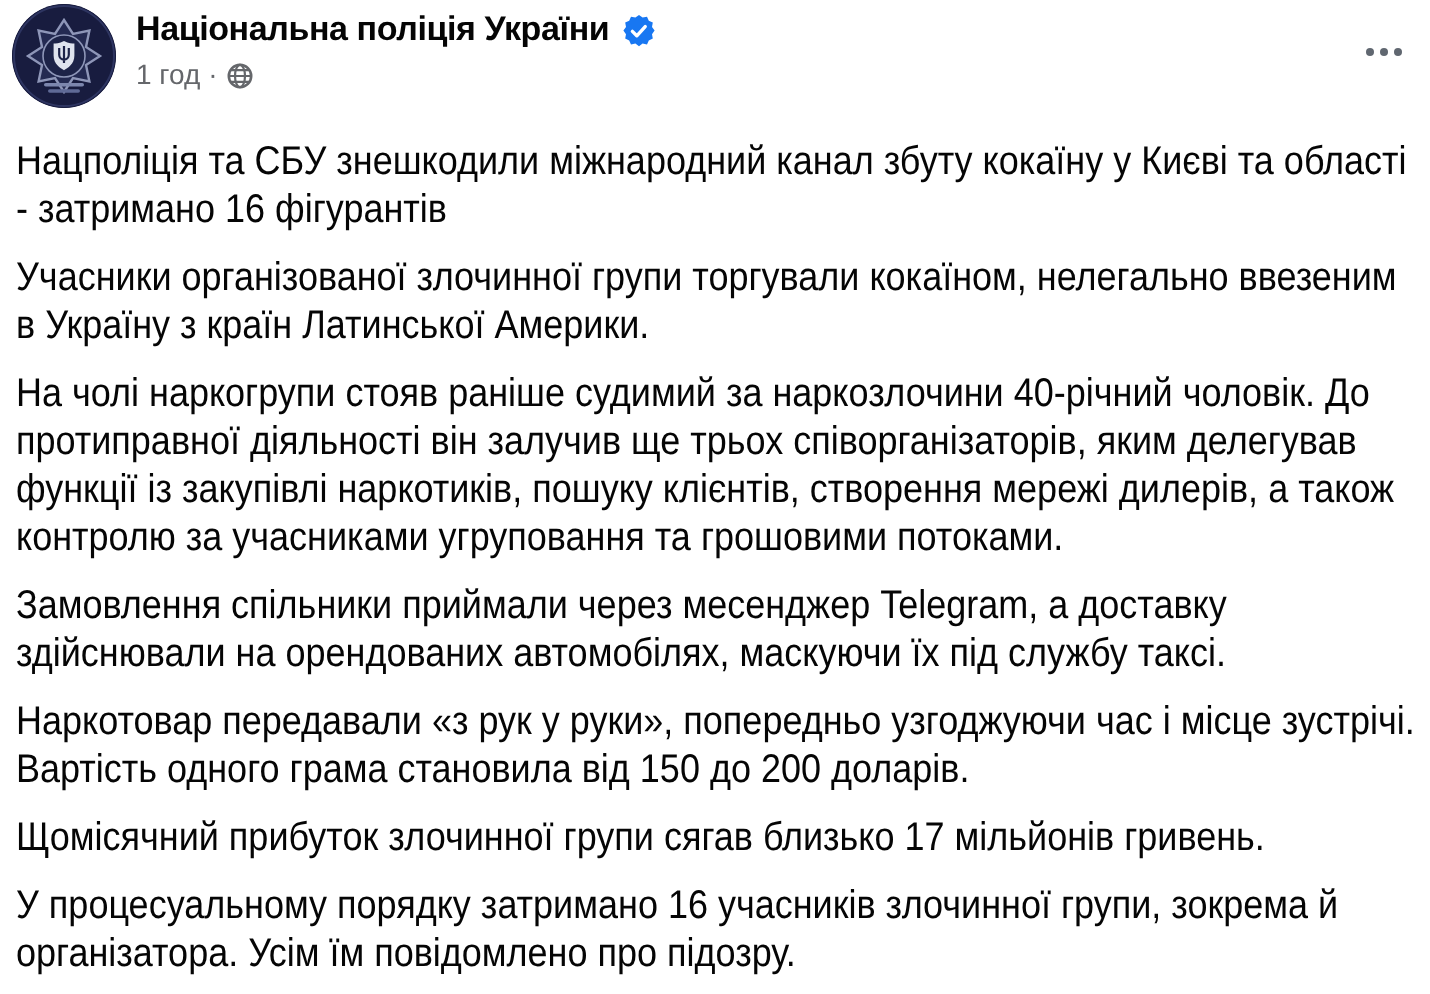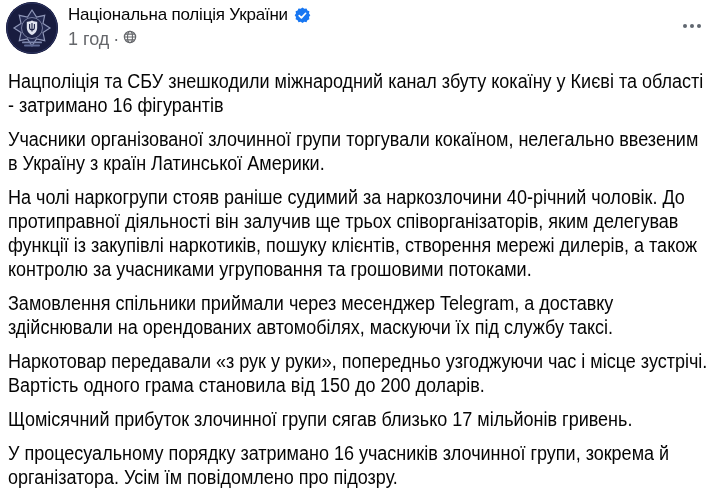--- a/index.html
+++ b/index.html
@@ -27,32 +27,32 @@
     border-radius: 50%;
     overflow: hidden;
     flex: 0 0 auto;
     cursor: pointer;
     background: #181c3f;
   }
   .header-info { margin-left: 10px; padding-top: 3px; }
   .name-row { display: flex; align-items: center; gap: 6px; }
   .page-name {
     font-size: 17px;
-    font-weight: 400;
+    font-weight: 700;
     color: #050505;
     letter-spacing: -0.2px;
     cursor: pointer;
   }
   .verified { display: inline-flex; margin-top: 1px; }
   .meta-row {
     display: flex;
-    align-items: flex-start;
+    align-items: center;
     gap: 4px;
     margin-top: 4px;
-    font-size: 18px;
+    font-size: 14px;
     color: #65676B;
   }
   .timestamp { cursor: pointer; }
   .sep { color: #65676B; }
   .globe { display: inline-flex; margin-top: 1px; }
   .more-btn {
     position: absolute;
     top: 14px;
     right: 8px;
     display: flex;

